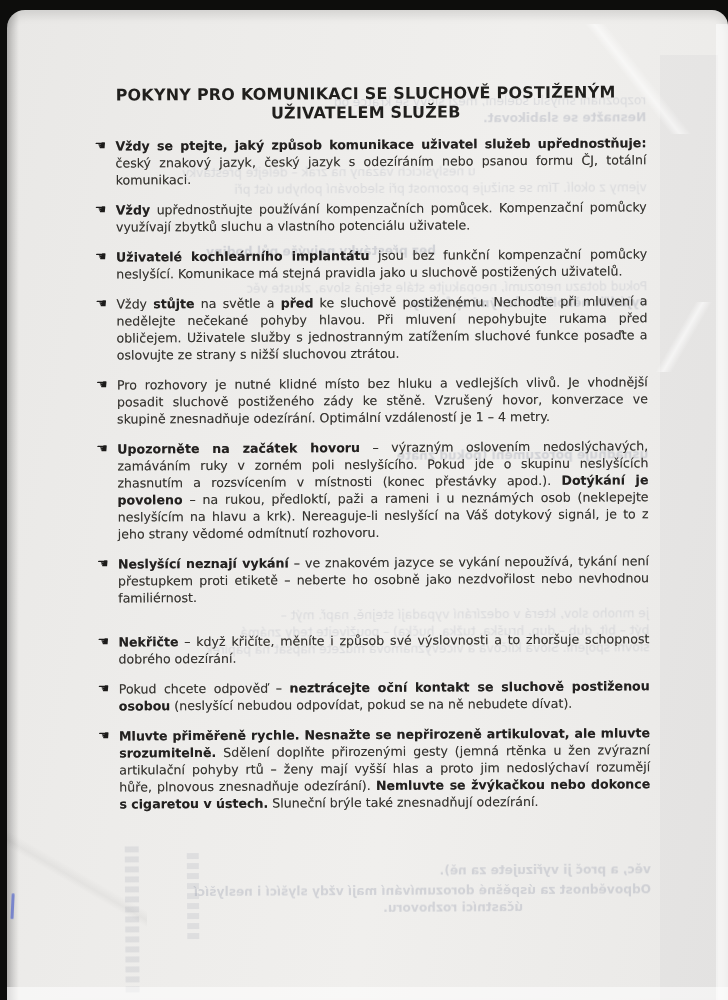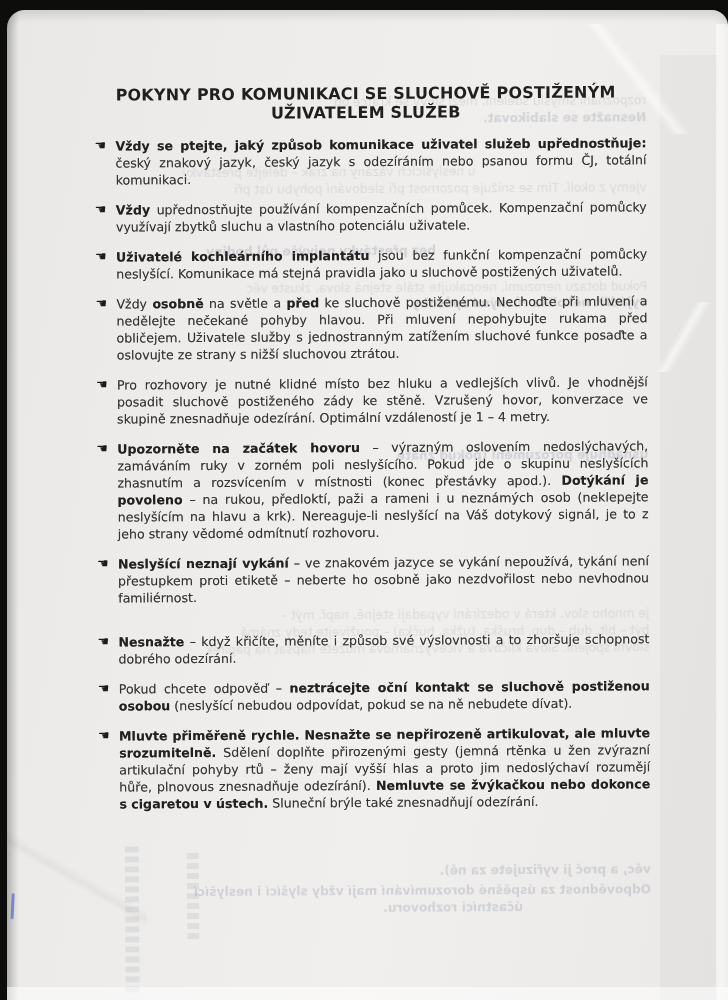--- a/index.html
+++ b/index.html
@@ -109,25 +109,25 @@
 
     <div class="content">
       <div class="title">
         <div>POKYNY PRO KOMUNIKACI SE SLUCHOVĚ POSTIŽENÝM</div>
         <div>UŽIVATELEM SLUŽEB</div>
       </div>
       <div class="bullets" id="bullets">
           <div class="bullet"><span class="glyph">☚</span><span><b>Vždy se ptejte, jaký způsob komunikace uživatel služeb upřednostňuje:</b> český znakový jazyk, český jazyk s odezíráním nebo psanou formu ČJ, totální komunikaci.</span></div>
           <div class="bullet"><span class="glyph">☚</span><span><b>Vždy</b> upřednostňujte používání kompenzačních pomůcek. Kompenzační pomůcky využívají zbytků sluchu a vlastního potenciálu uživatele.</span></div>
           <div class="bullet"><span class="glyph">☚</span><span><b>Uživatelé kochleárního implantátu</b> jsou bez funkční kompenzační pomůcky neslyšící. Komunikace má stejná pravidla jako u sluchově postižených uživatelů.</span></div>
-          <div class="bullet"><span class="glyph">☚</span><span>Vždy <b>osobně</b> na světle a <b>před</b> ke sluchově postiženému. Nechoďte při mluvení a nedělejte nečekané pohyby hlavou. Při mluvení nepohybujte rukama před obličejem. Uživatele služby s jednostranným zatížením sluchové funkce posaďte a oslovujte ze strany s nižší sluchovou ztrátou.</span></div>
+          <div class="bullet"><span class="glyph">☚</span><span>Vždy <b>stůjte</b> na světle a <b>před</b> ke sluchově postiženému. Nechoďte při mluvení a nedělejte nečekané pohyby hlavou. Při mluvení nepohybujte rukama před obličejem. Uživatele služby s jednostranným zatížením sluchové funkce posaďte a oslovujte ze strany s nižší sluchovou ztrátou.</span></div>
           <div class="bullet"><span class="glyph">☚</span><span>Pro rozhovory je nutné klidné místo bez hluku a vedlejších vlivů. Je vhodnější posadit sluchově postiženého zády ke stěně. Vzrušený hovor, konverzace ve skupině znesnadňuje odezírání. Optimální vzdáleností je 1 – 4 metry.</span></div>
           <div class="bullet"><span class="glyph">☚</span><span><b>Upozorněte na začátek hovoru</b> – výrazným oslovením nedoslýchavých, zamáváním ruky v zorném poli neslyšícího. Pokud jde o skupinu neslyšících zhasnutím a rozsvícením v místnosti (konec přestávky apod.). <b>Dotýkání je povoleno</b> – na rukou, předloktí, paži a rameni i u neznámých osob (neklepejte neslyšícím na hlavu a krk). Nereaguje-li neslyšící na Váš dotykový signál, je to z jeho strany vědomé odmítnutí rozhovoru.</span></div>
           <div class="bullet"><span class="glyph">☚</span><span><b>Neslyšící neznají vykání</b> – ve znakovém jazyce se vykání nepoužívá, tykání není přestupkem proti etiketě – neberte ho osobně jako nezdvořilost nebo nevhodnou familiérnost.</span></div>
-          <div class="bullet"><span class="glyph">☚</span><span><b>Nesnažte</b> – když křičíte, měníte i způsob své výslovnosti a to zhoršuje schopnost dobrého odezírání.</span></div>
+          <div class="bullet"><span class="glyph">☚</span><span><b>Nekřičte</b> – když křičíte, měníte i způsob své výslovnosti a to zhoršuje schopnost dobrého odezírání.</span></div>
           <div class="bullet"><span class="glyph">☚</span><span>Pokud chcete odpověď – <b>neztrácejte oční kontakt se sluchově postiženou osobou</b> (neslyšící nebudou odpovídat, pokud se na ně nebudete dívat).</span></div>
           <div class="bullet"><span class="glyph">☚</span><span><b>Mluvte přiměřeně rychle. Nesnažte se nepřirozeně artikulovat, ale mluvte srozumitelně.</b> Sdělení doplňte přirozenými gesty (jemná rtěnka u žen zvýrazní artikulační pohyby rtů – ženy mají vyšší hlas a proto jim nedoslýchaví rozumějí hůře, plnovous znesnadňuje odezírání). <b>Nemluvte se žvýkačkou nebo dokonce s cigaretou v ústech.</b> Sluneční brýle také znesnadňují odezírání.</span></div>
         </div>
     </div>
 
     <div class="crease crease-tr"></div>
     <div class="crease crease-r"></div>
     <div class="crease crease-bl"></div>
     <div class="bottom-light"></div>
   </div>

